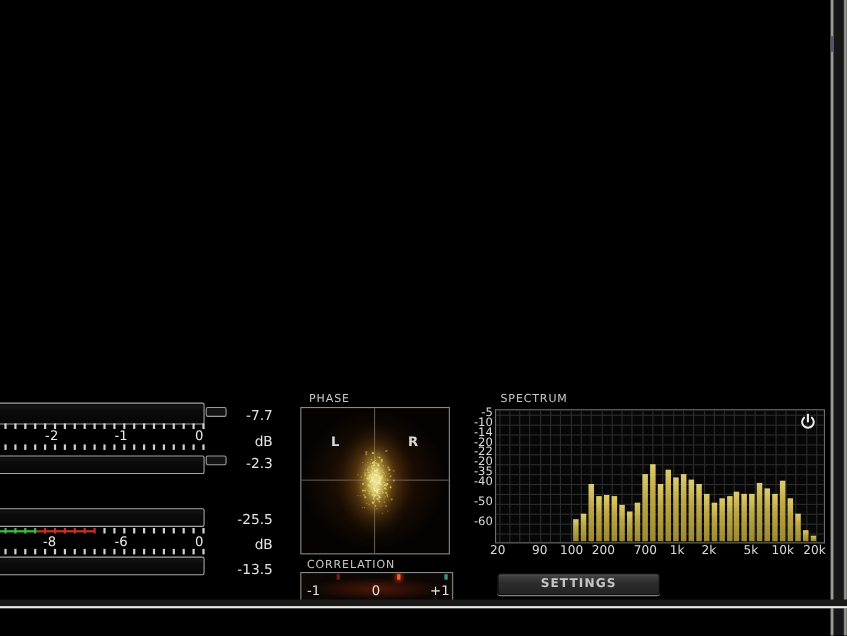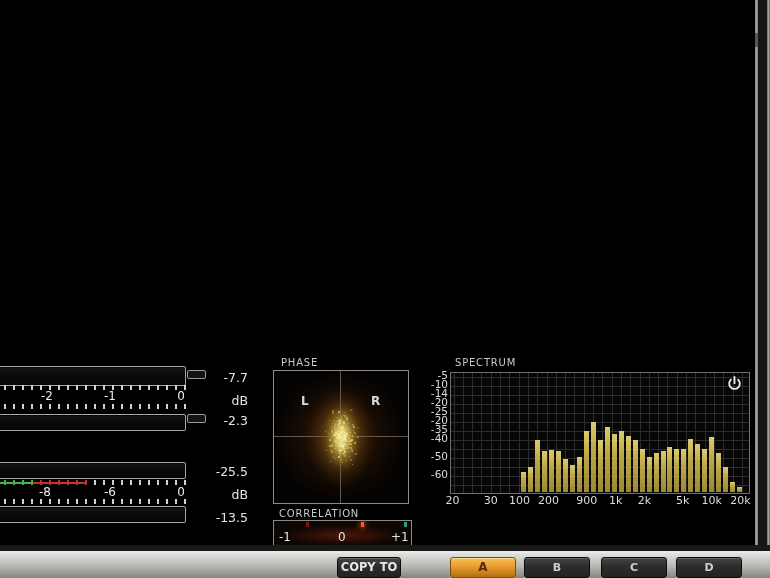--- a/index.html
+++ b/index.html
@@ -499,54 +499,40 @@
         <path d="M 3.4 3.2 A 4.6 4.6 0 1 0 9.6 3.2" fill="none" stroke="#ececec" stroke-width="1.6" stroke-linecap="round"></path>
         <line x1="6.5" y1="0.8" x2="6.5" y2="6.2" stroke="#ececec" stroke-width="1.6" stroke-linecap="round"></line>
       </svg>
     </div>
   </div>
   <div id="specYLabels" class="abs" style="left:0;top:0;">
       <div class="axis-y" style="position: absolute; left: 414px; top: 369px; width: 34px;">-5</div>
       <div class="axis-y" style="position: absolute; left: 414px; top: 378px; width: 34px;">-10</div>
       <div class="axis-y" style="position: absolute; left: 414px; top: 387px; width: 34px;">-14</div>
       <div class="axis-y" style="position: absolute; left: 414px; top: 396px; width: 34px;">-20</div>
-      <div class="axis-y" style="position: absolute; left: 414px; top: 405px; width: 34px;">-25</div>
+      <div class="axis-y" style="position: absolute; left: 414px; top: 405px; width: 34px;">-22</div>
       <div class="axis-y" style="position: absolute; left: 414px; top: 414px; width: 34px;">-20</div>
       <div class="axis-y" style="position: absolute; left: 414px; top: 423px; width: 34px;">-35</div>
       <div class="axis-y" style="position: absolute; left: 414px; top: 432px; width: 34px;">-40</div>
       <div class="axis-y" style="position: absolute; left: 414px; top: 450px; width: 34px;">-50</div>
       <div class="axis-y" style="position: absolute; left: 414px; top: 468px; width: 34px;">-60</div>
     </div>
   <div id="specXLabels" class="abs" style="left:0;top:0;">
       <div class="axis-x" style="position: absolute; left: 438.5px; top: 494px; width: 28px;">20</div>
-      <div class="axis-x" style="position: absolute; left: 476.702px; top: 494px; width: 28px;">30</div>
+      <div class="axis-x" style="position: absolute; left: 476.702px; top: 494px; width: 28px;">90</div>
       <div class="axis-x" style="position: absolute; left: 505.601px; top: 494px; width: 28px;">100</div>
       <div class="axis-x" style="position: absolute; left: 534.5px; top: 494px; width: 28px;">200</div>
-      <div class="axis-x" style="position: absolute; left: 572.702px; top: 494px; width: 28px;">900</div>
+      <div class="axis-x" style="position: absolute; left: 572.702px; top: 494px; width: 28px;">700</div>
       <div class="axis-x" style="position: absolute; left: 601.601px; top: 494px; width: 28px;">1k</div>
       <div class="axis-x" style="position: absolute; left: 630.5px; top: 494px; width: 28px;">2k</div>
       <div class="axis-x" style="position: absolute; left: 668.702px; top: 494px; width: 28px;">5k</div>
       <div class="axis-x" style="position: absolute; left: 697.601px; top: 494px; width: 28px;">10k</div>
       <div class="axis-x" style="position: absolute; left: 726.5px; top: 494px; width: 28px;">20k</div>
     </div>
 
+  <div class="abs btn-dark" style="left:452px;top:521px;width:146px;height:18px;cursor:pointer;">
+    <div class="btn-inner" style="letter-spacing:1px;color:#c6c6c6;">SETTINGS</div>
+  </div>
 
   <div class="abs" style="left:0;top:545px;width:770px;height:8px;background:#191919;"></div>
   <div class="abs" style="left:0;top:551px;width:770px;height:2px;background:#e9e9e5;"></div>
-  <div class="abs metal" style="left:0;top:553px;width:770px;height:25px;">
-    <div class="abs btn-dark" style="left:337px;top:4px;width:62px;height:19px;cursor:pointer;">
-      <div class="btn-inner" style="line-height:19px;font-size:11.5px;">COPY TO</div>
-    </div>
-    <div class="abs btn-orange" style="left:450px;top:4px;width:64px;height:19px;cursor:pointer;">
-      <div class="btn-inner" style="line-height:19px;">A</div>
-    </div>
-    <div class="abs btn-dark" style="left:524px;top:4px;width:64px;height:19px;cursor:pointer;">
-      <div class="btn-inner" style="line-height:19px;color:#cfcfcf;">B</div>
-    </div>
-    <div class="abs btn-dark" style="left:601px;top:4px;width:64px;height:19px;cursor:pointer;">
-      <div class="btn-inner" style="line-height:19px;color:#cfcfcf;">C</div>
-    </div>
-    <div class="abs btn-dark" style="left:676px;top:4px;width:64px;height:19px;cursor:pointer;">
-      <div class="btn-inner" style="line-height:19px;color:#cfcfcf;">D</div>
-    </div>
-  </div>
 
 </div>
 
 </body></html>

